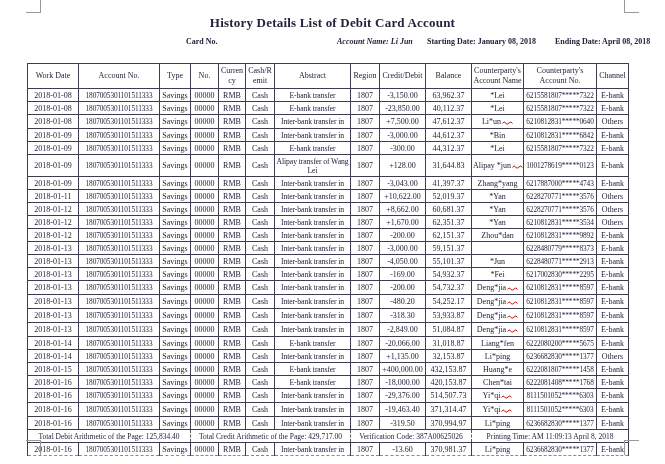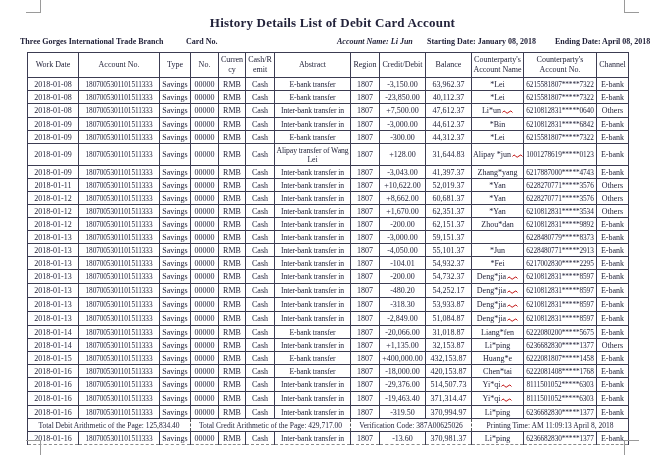--- a/index.html
+++ b/index.html
@@ -17,21 +17,21 @@
 
   .title{margin-top:15px;text-align:center;font-weight:bold;font-size:13px;letter-spacing:.2px;}
   .infobar{position:relative;height:14px;margin-top:5px;font-weight:bold;font-size:8px;white-space:nowrap;}
   .infobar span{position:absolute;top:1px;}
   .inf-branch{left:20px;}
   .inf-card{left:186px;}
   .inf-acct{left:337px;font-style:italic;}
   .inf-start{left:427px;}
   .inf-end{left:555px;}
 
-  table{border-collapse:collapse;table-layout:fixed;width:601px;margin-left:27px;margin-top:2px;}
+  table{border-collapse:collapse;table-layout:fixed;width:601px;margin-left:27px;margin-top:13px;}
   th,td{border:1px solid #3c3c52;padding:1.5px 1px;text-align:center;vertical-align:middle;
         font-size:8px;line-height:9px;overflow:hidden;}
   thead th{font-weight:normal;padding:2px 1px;line-height:10px;overflow-wrap:break-word;}
   thead th:nth-child(5){word-break:break-all;}
   td{white-space:nowrap;}
   td:nth-child(7){white-space:normal;font-size:7.7px;letter-spacing:-.1px;}
   td.tight{font-size:7.3px;letter-spacing:-.1px;}
   tr.totals td{border-left:1px dashed #555;border-right:1px dashed #555;
                font-size:7.5px;white-space:nowrap;overflow:visible;}
   tr.totals td:first-child{border-left:1px solid #3c3c52;}
@@ -44,21 +44,20 @@
 
 <div class="page">
   <div class="crop tl"></div>
   <div class="crop tr"></div>
   <div class="crop bl"></div>
   <div class="crop br"></div>
 
   <div class="title">History Details List of Debit Card Account</div>
 
   <div class="infobar">
-    <span class="inf-branch">Three Gorges International Trade Branch</span>
     <span class="inf-card">Card No.</span>
     <span class="inf-acct">Account Name: Li Jun</span>
     <span class="inf-start">Starting Date: January 08, 2018</span>
     <span class="inf-end">Ending Date: April 08, 2018</span>
   </div>
 
   <table>
     <colgroup>
       <col style="width:51px">
         <col style="width:81px">
@@ -293,21 +292,21 @@
         </tr>
         <tr>
           <td><span>2018-01-13</span></td>
           <td class="tight"><span>1807005301101511333</span></td>
           <td><span>Savings</span></td>
           <td><span>00000</span></td>
           <td><span>RMB</span></td>
           <td><span>Cash</span></td>
           <td><span>Inter-bank transfer in</span></td>
           <td><span>1807</span></td>
-          <td><span>-104.01</span></td>
+          <td><span>-169.00</span></td>
           <td><span>54,932.37</span></td>
           <td><span>*Fei</span></td>
           <td class="tight"><span>6217002830*****2295</span></td>
           <td><span>E-bank</span></td>
         </tr>
         <tr>
           <td><span>2018-01-13</span></td>
           <td class="tight"><span>1807005301101511333</span></td>
           <td><span>Savings</span></td>
           <td><span>00000</span></td>

